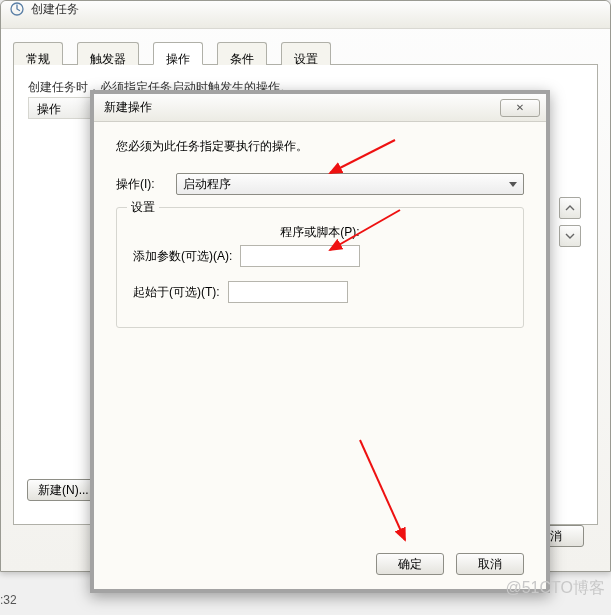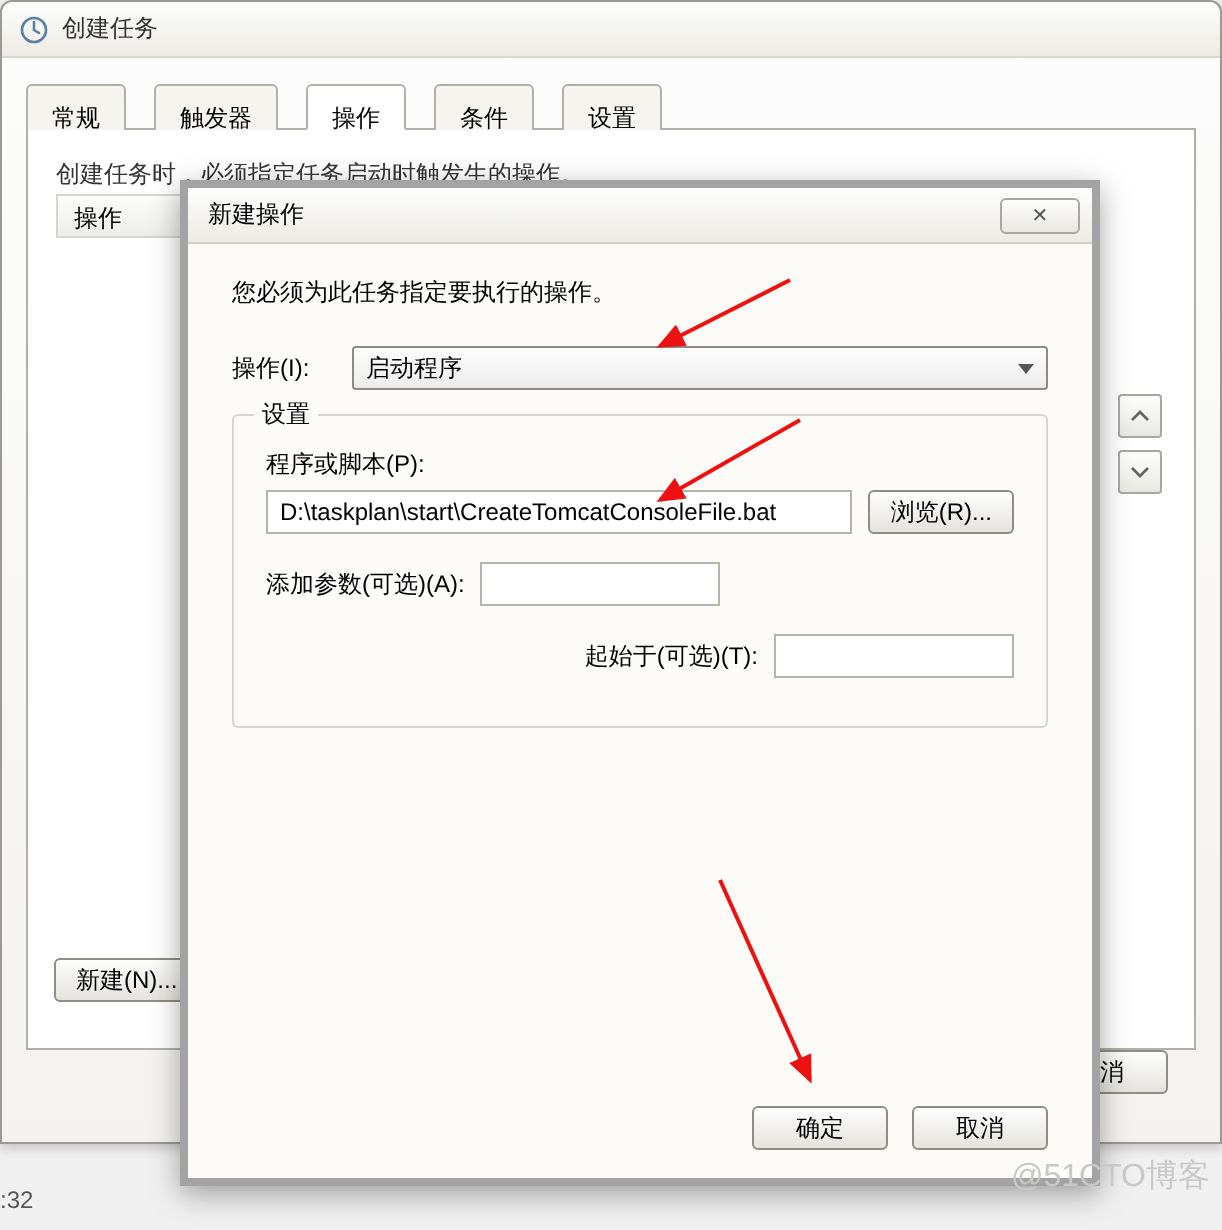--- a/index.html
+++ b/index.html
@@ -23,21 +23,21 @@
     background: linear-gradient(#fdfdfd, #f3f2ee);
     border: 1px solid #9a9a92;
     border-radius: 6px 6px 0 0;
     box-shadow: 0 2px 6px rgba(0,0,0,0.2);
   }
   .titlebar {
     height: 28px;
     background: linear-gradient(#fdfdfd, #ecebe4);
     border-bottom: 1px solid #d9d8d2;
     display: flex;
-    align-items: center;
+    align-items: flex-start;
     padding: 0 8px;
     border-radius: 6px 6px 0 0;
   }
   .titlebar .icon {
     width:16px; height:16px; margin-right:6px;
     display:flex; align-items:center; justify-content:center;
   }
   .titlebar .title { font-size: 12px; color:#333; }
   .parent-body {
     position: absolute;
@@ -163,21 +163,21 @@
     border: 1px solid #d6d6d0;
     border-radius: 3px;
     padding: 16px 16px 10px 16px;
     margin-top: 4px;
     position:relative;
   }
   .groupbox .legend {
     position:absolute; top:-9px; left:10px;
     background:#fcfbf7; padding: 0 4px;
   }
-  .field-label { margin-bottom: 4px; display:block; }
+  .field-label { margin-bottom: 4px; display:block;text-align:center; }
   .field-row { display:flex; align-items:center; margin-bottom: 14px; gap:8px; }
   .text-input {
     height: 22px;
     border: 1px solid #b6b5ad;
     background:#fff;
     padding: 2px 6px;
     font-size:12px;
     flex:1;
   }
   .text-input.small { width: 120px; flex:none; }
@@ -263,31 +263,27 @@
       <label>操作(I):</label>
       <div class="dropdown">
         <span>启动程序</span>
       </div>
     </div>
 
     <div class="groupbox">
       <span class="legend">设置</span>
 
       <span class="field-label">程序或脚本(P):</span>
-      <div class="field-row">
-        <input class="text-input" value="D:\taskplan\start\CreateTomcatConsoleFile.bat" style="">
-        <span class="btn" style="min-width:72px;">浏览(R)...</span>
-      </div>
 
       <div class="field-row" style="justify-content:flex-start;">
         <span>添加参数(可选)(A):</span>
         <input class="text-input small" value="" style="">
       </div>
 
-      <div class="field-row" style="justify-content:flex-end;">
+      <div class="field-row" style="justify-content:flex-start;">
         <span>起始于(可选)(T):</span>
         <input class="text-input small" value="" style="">
       </div>
     </div>
 
     <div class="modal-footer">
       <span class="btn">确定</span>
       <span class="btn">取消</span>
     </div>
   </div>

